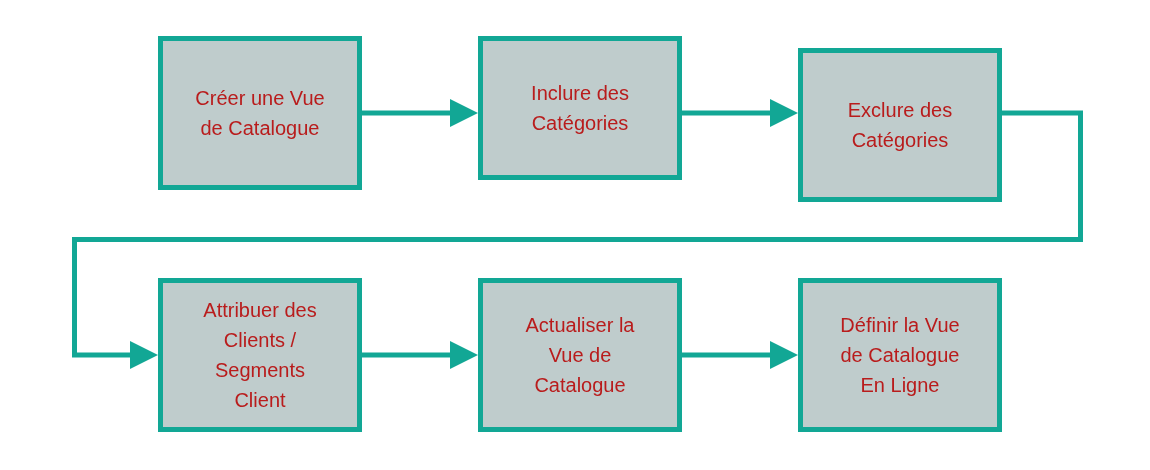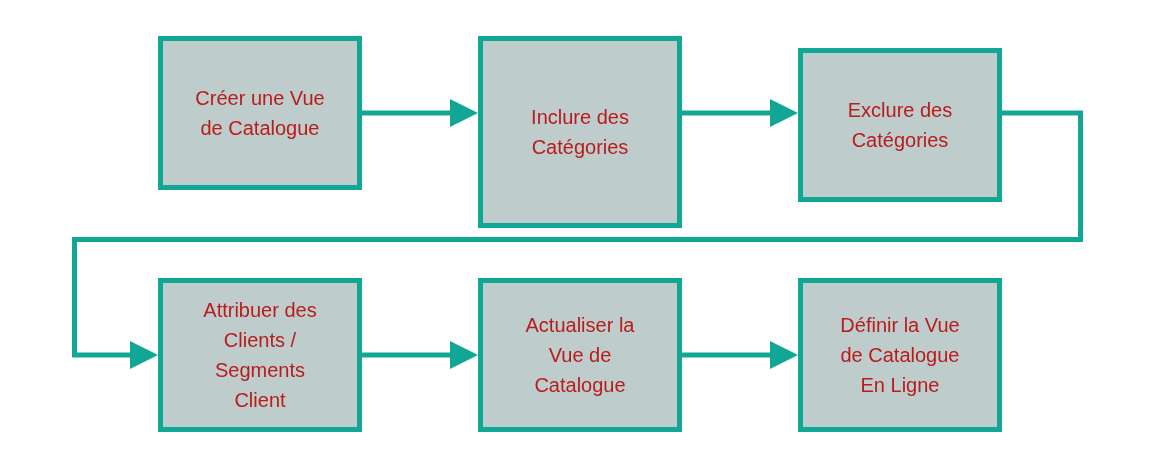--- a/index.html
+++ b/index.html
@@ -74,21 +74,21 @@
       <line x1="682" y1="355" x2="772" y2="355" stroke="#12a795" stroke-width="5"></line>
       <polygon points="770,341 798,355 770,369" fill="#12a795"></polygon>
     </g>
   </svg>
 
   <div class="node-box" style="left:158px; top:36px; width:204px; height:154px;">
     <div class="node-label">Créer une Vue
 de Catalogue</div>
   </div>
 
-  <div class="node-box" style="left:478px; top:36px; width:204px; height:192px;">
+  <div class="node-box" style="left:478px; top:36px; width:204px; height:144px;">
     <div class="node-label">Inclure des
 Catégories</div>
   </div>
 
   <div class="node-box" style="left:798px; top:48px; width:204px; height:154px;">
     <div class="node-label">Exclure des
 Catégories</div>
   </div>
 
   <div class="node-box" style="left:478px; top:278px; width:204px; height:154px;">

